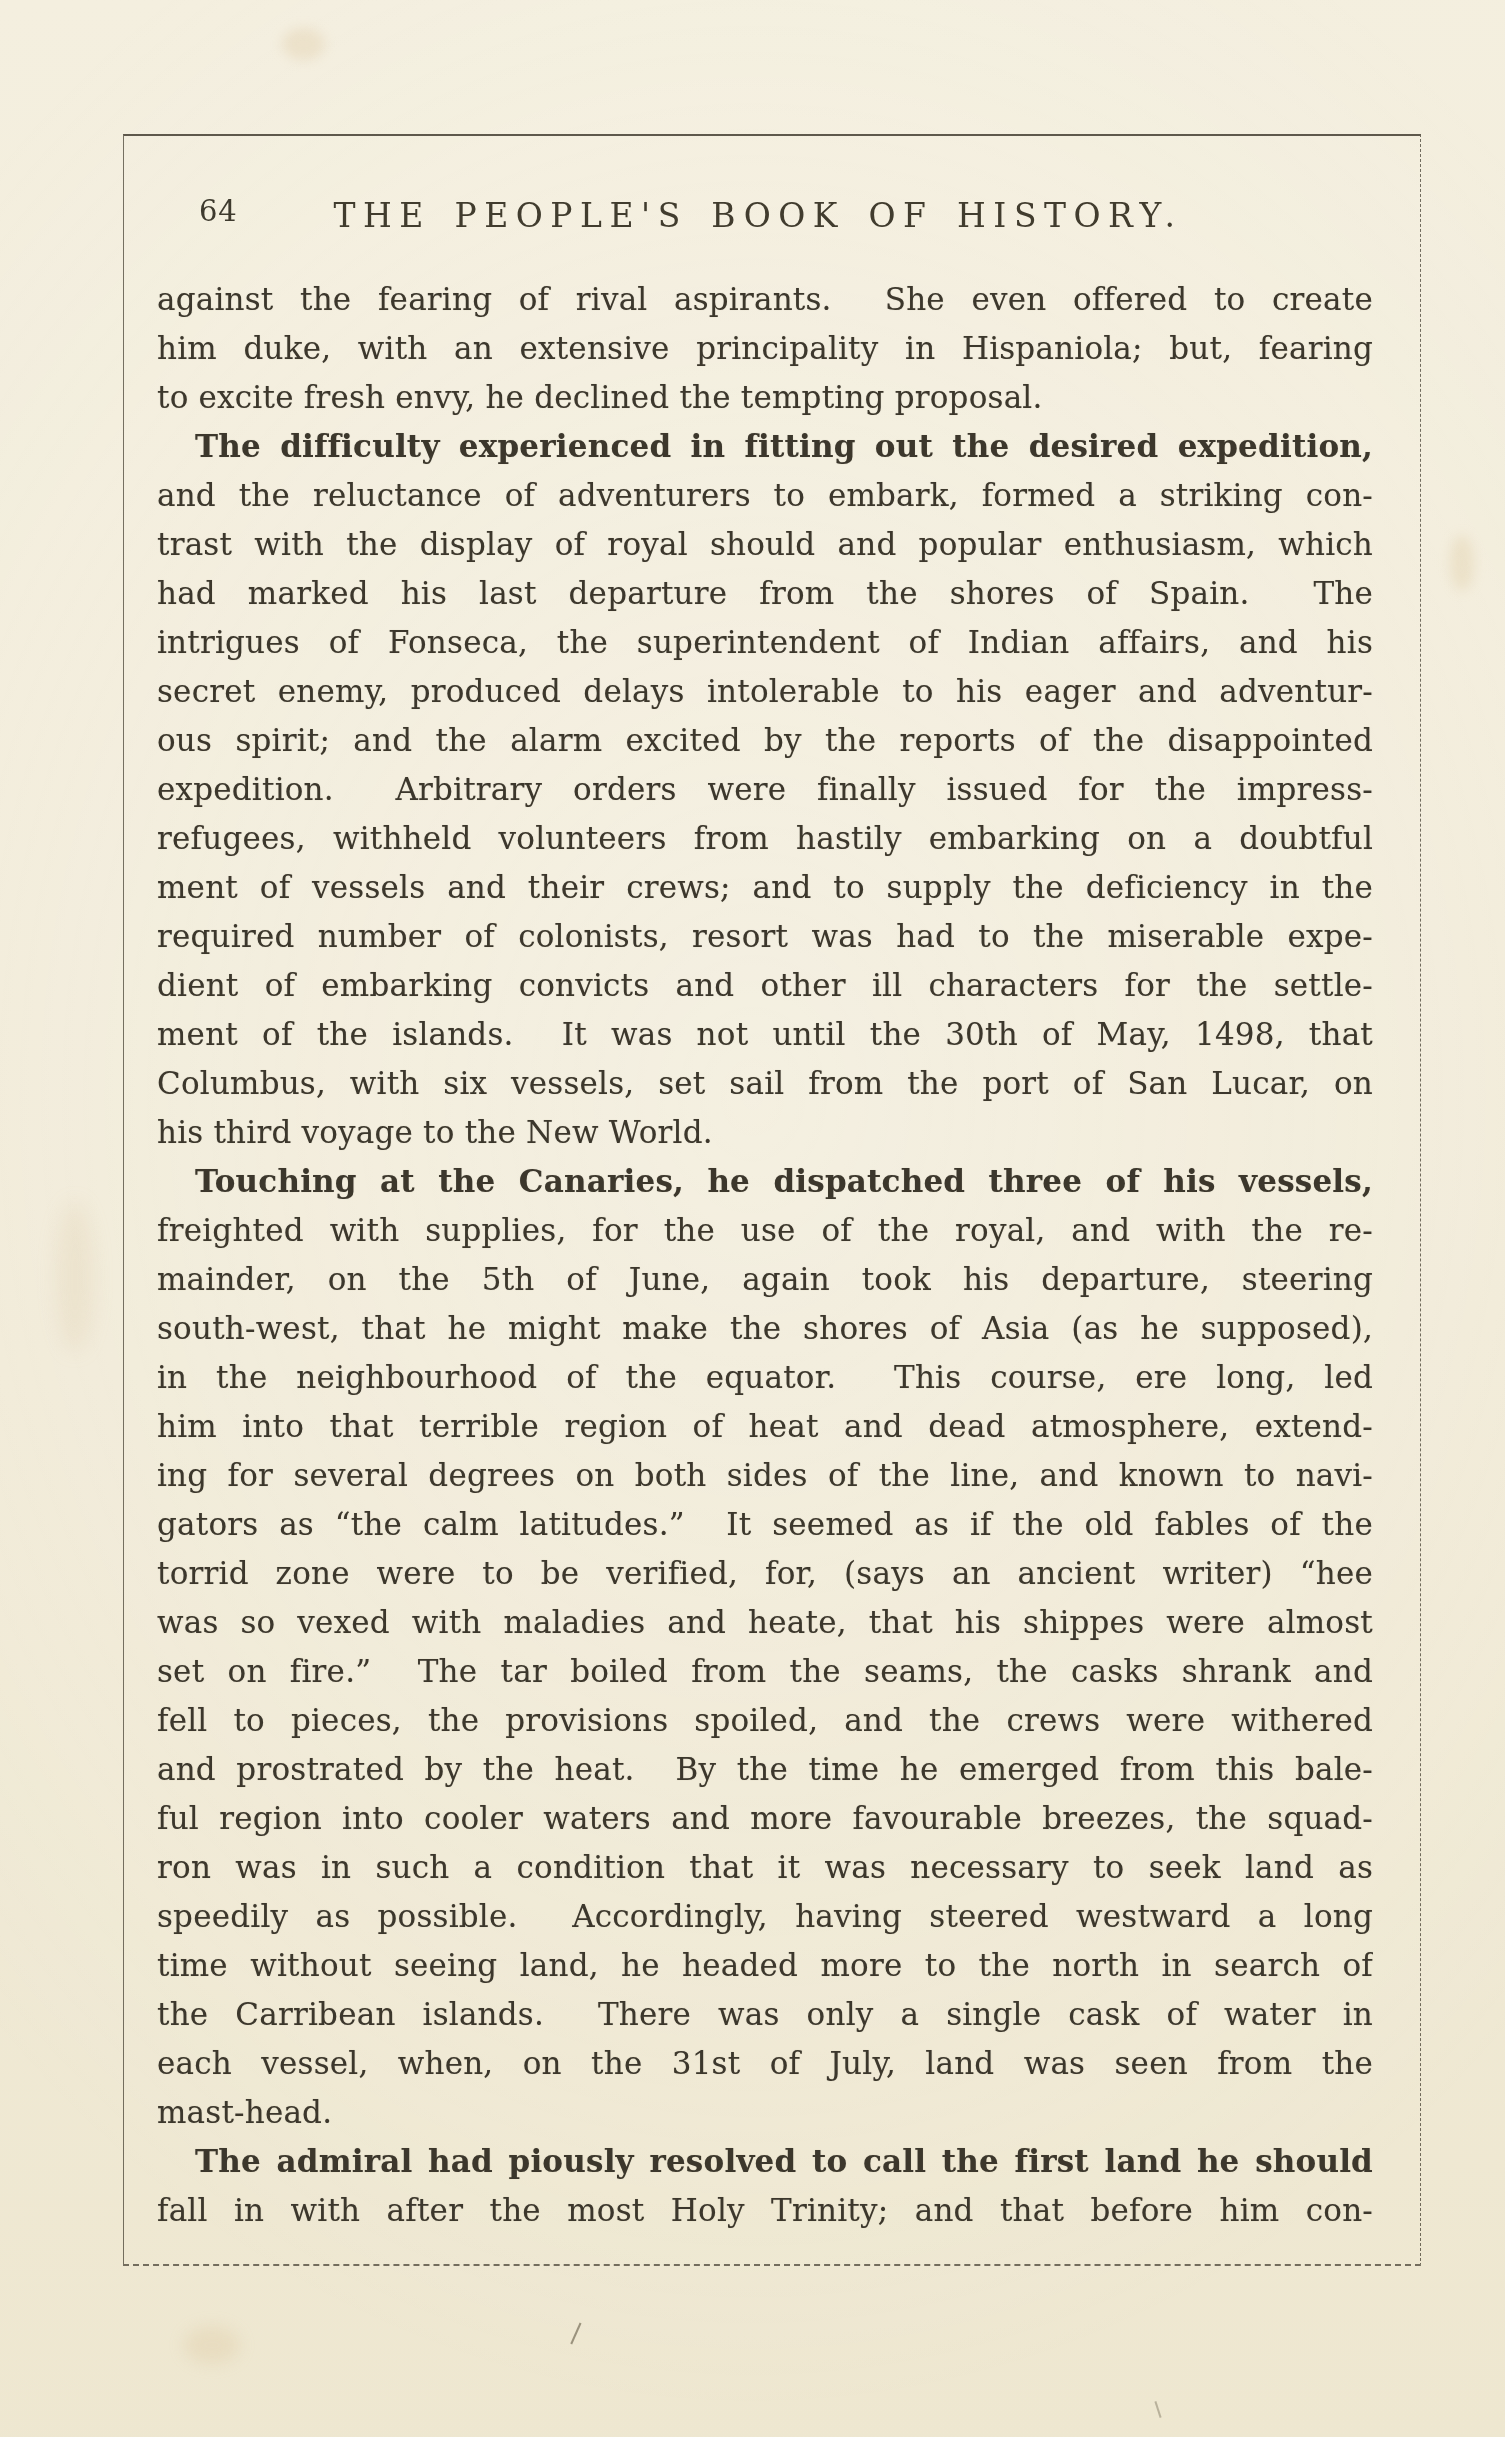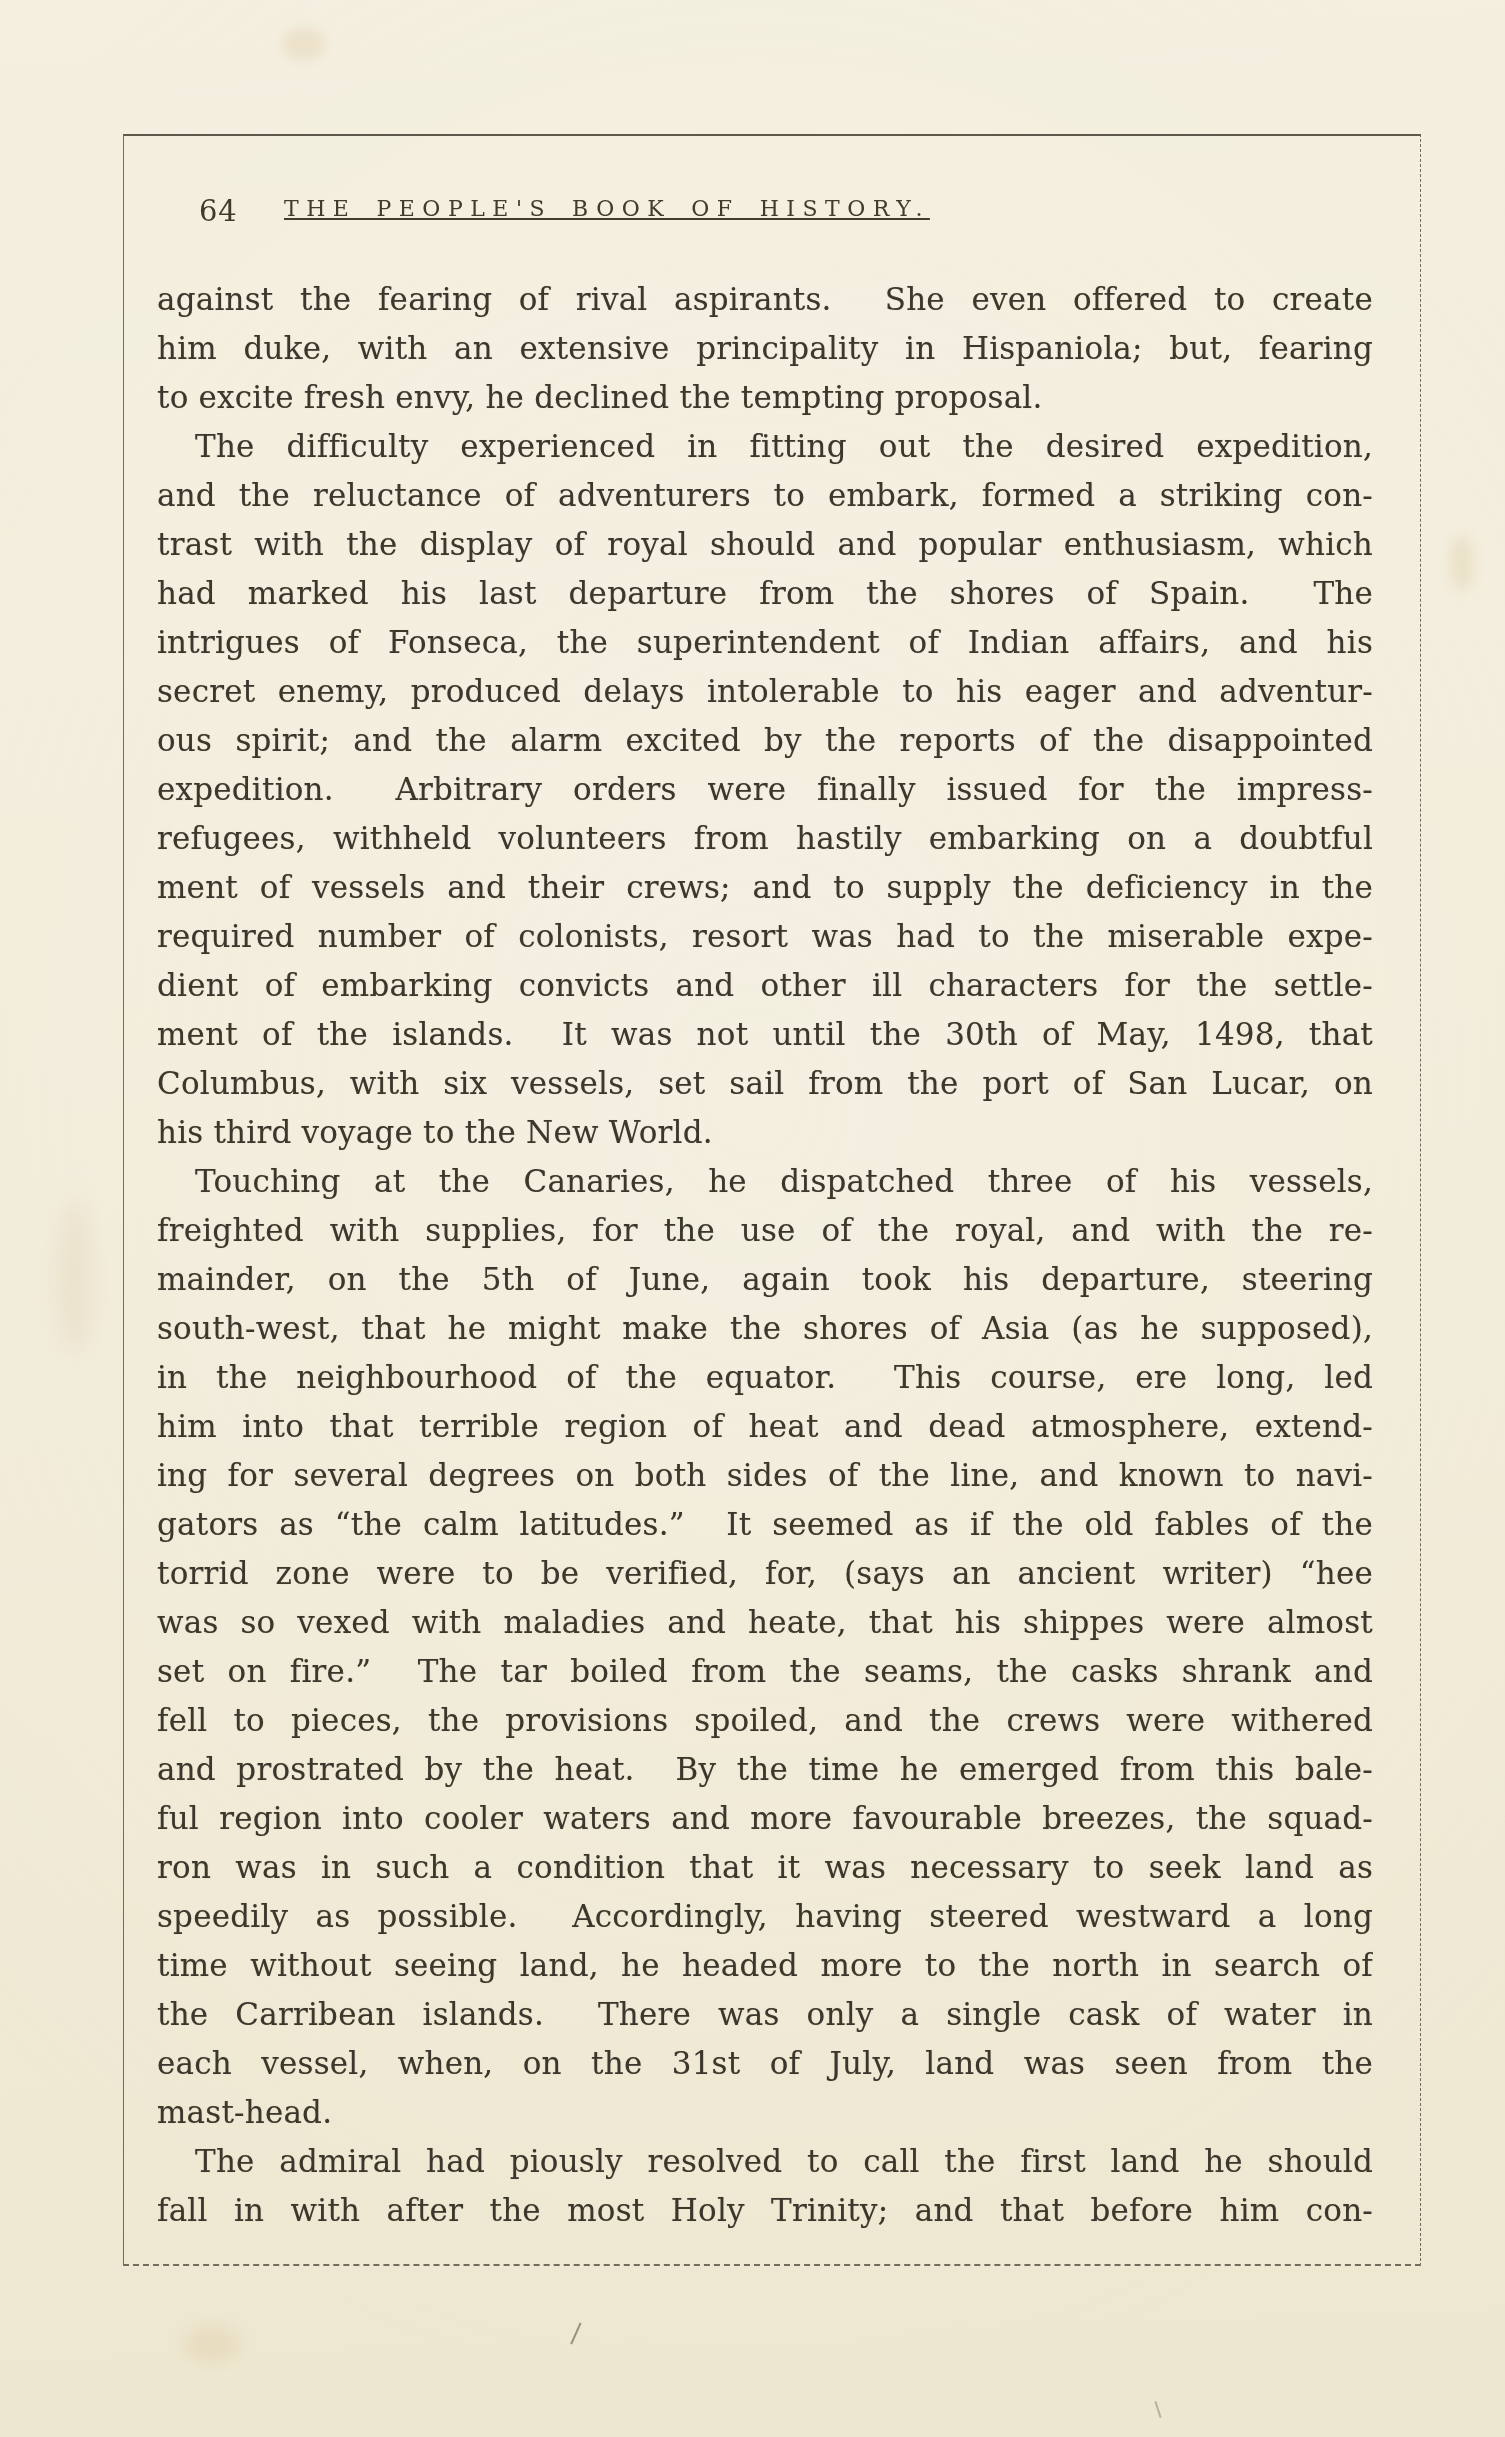--- a/index.html
+++ b/index.html
@@ -46,26 +46,26 @@
     top: 3.8px;
     font-size: 29px;
     color: #3e3a2e;
     letter-spacing: 0.9px;
   }
   .running-head {
     position: absolute;
     left: 160px;
     right: 188px;
     top: 5.6px;
-    font-size: 22px;
+    text-align: center;
+    font-size: 33px;
     letter-spacing: 7.5px;
     word-spacing: 5.6px;
     color: #413c2e;
     white-space: nowrap;
-    text-decoration: underline;
   }
   .body-text {
     position: absolute;
     left: 33px;
     top: 139px;
     width: 1216px;
     color: #3c372c;
     font-size: 31px;
     letter-spacing: 0.2px;
     text-shadow: 0 0 0.9px rgba(60,55,44,0.25);
@@ -73,21 +73,21 @@
   .paragraph { margin: 0; }
   .line {
     height: 49px;
     line-height: 49px;
     overflow: hidden;
     white-space: pre-wrap;
     text-align: justify;
     text-align-last: justify;
     text-justify: inter-word;
   }
-  .line.indent { padding-left: 38px; }
+  .line.indent { padding-left: 38px; font-weight: bold; }
   .line.no-just { text-align-last: left; }
   .stain {
     position: absolute;
     border-radius: 50%;
     pointer-events: none;
   }
   .stain.s1 { left: 282px; top: 28px; width: 43px; height: 32px; background: rgba(214,188,140,0.25); filter: blur(5.6px); }
   .stain.s2 { left: 184px; top: 2326px; width: 56px; height: 38px; background: rgba(210,182,132,0.20); filter: blur(7.5px); }
   .stain.s3 { left: 1450px; top: 535px; width: 24.4px; height: 56px; background: rgba(208,180,128,0.22); filter: blur(5.6px); }
   .stain.s4 { left: 56px; top: 1202px; width: 38px; height: 150px; background: rgba(205,178,125,0.14); filter: blur(9.4px); }

